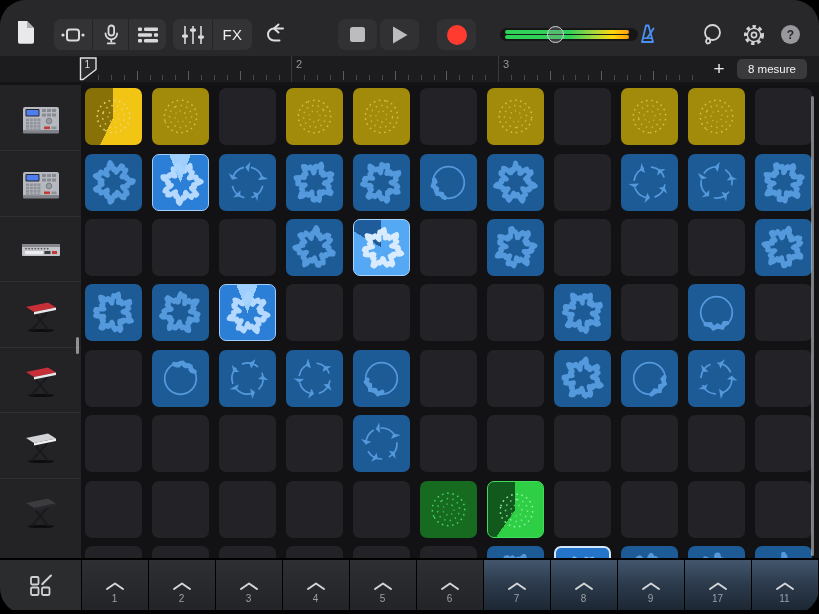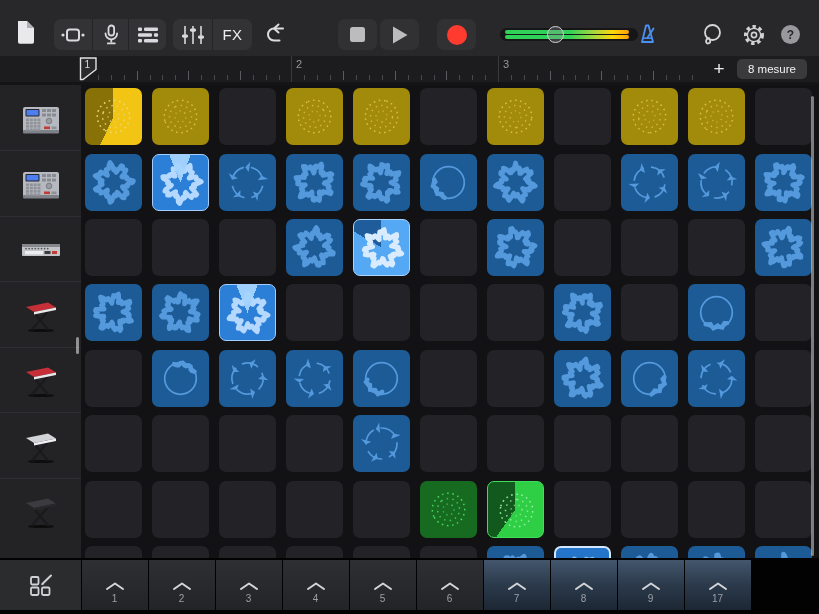--- a/index.html
+++ b/index.html
@@ -1,17 +1,17 @@
 <!DOCTYPE html>
 <html><head>
 <meta charset="utf-8">
 <style>
   html,body{margin:0;padding:0;background:#000;}
   #app{position:relative;width:819px;height:614px;background:#141416;overflow:hidden;
-       font-family:"Liberation Sans",sans-serif;-webkit-font-smoothing:antialiased;}
+       font-family:"Liberation Sans",sans-serif;border-radius:26px;-webkit-font-smoothing:antialiased;}
 
   
   #toolbar{position:absolute;left:0;top:0;width:819px;height:56px;background:#28282b;}
   .tb-group{position:absolute;top:19px;height:31px;background:#333336;border-radius:7px;
             display:flex;align-items:center;overflow:hidden;}
   .tb-btn{height:31px;display:flex;align-items:center;justify-content:center;cursor:default;}
   .tb-div{width:1px;height:31px;background:#242427;}
   .tb-plain{position:absolute;display:flex;align-items:center;justify-content:center;}
   .transport-btn{position:absolute;top:19px;width:39px;height:31px;background:#313134;
                  border-radius:7px;display:flex;align-items:center;justify-content:center;}
@@ -803,15 +803,21 @@
       <polyline points="3,8 11,2.5 19,8" fill="none" stroke="#d3d5d8" stroke-width="2" stroke-linecap="round" stroke-linejoin="round"></polyline>
     </svg>
     <span class="trigger-num">9</span>
       </div>
       <div class="trigger-cell hl" style="left: 684.5px;">
         <svg width="22" height="10" viewBox="0 0 22 10">
       <polyline points="3,8 11,2.5 19,8" fill="none" stroke="#d3d5d8" stroke-width="2" stroke-linecap="round" stroke-linejoin="round"></polyline>
     </svg>
     <span class="trigger-num">17</span>
       </div>
+      <div class="trigger-cell hl" style="left: 751.5px;">
+        <svg width="22" height="10" viewBox="0 0 22 10">
+      <polyline points="3,8 11,2.5 19,8" fill="none" stroke="#d3d5d8" stroke-width="2" stroke-linecap="round" stroke-linejoin="round"></polyline>
+    </svg>
+    <span class="trigger-num">11</span>
+      </div>
     </div>
 
 </div>
 
 </body></html>

